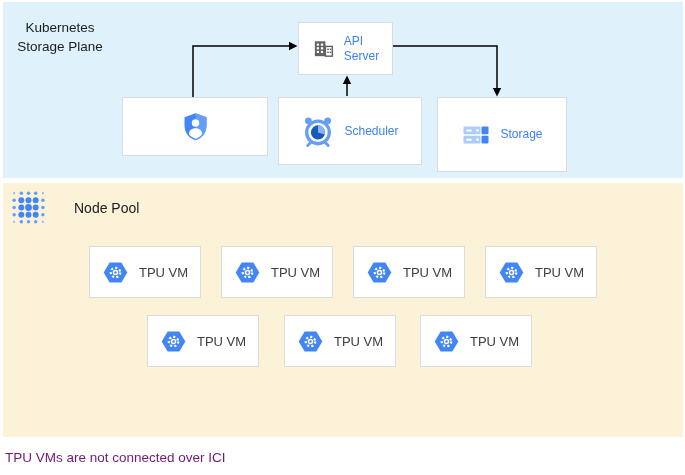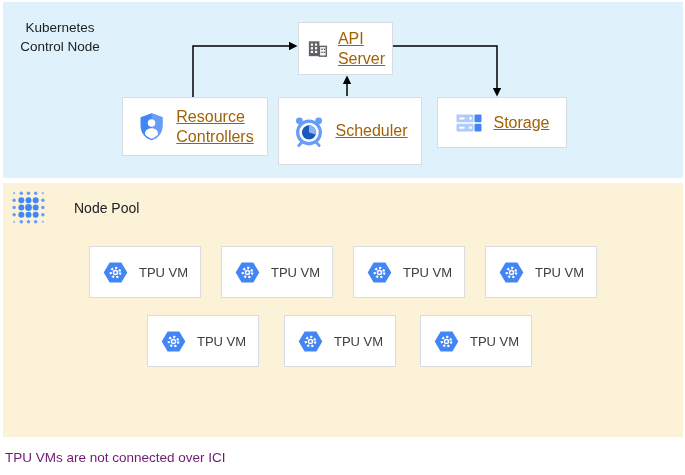--- a/index.html
+++ b/index.html
@@ -13,46 +13,46 @@
   .region-title{
     position:absolute;font-size:13.5px;line-height:1.4;color:#202124;text-align:center;
   }
   .cp-title{left:8px;top:19px;width:104px;}
   .np-header{position:absolute;left:9px;top:188px;display:flex;align-items:center;gap:26px;}
   .np-title{font-size:14px;color:#202124;}
   .node-box{
     position:absolute;background:#fff;border:1px solid #d8dce0;box-sizing:border-box;
     display:flex;align-items:center;justify-content:center;gap:9px;
   }
-  .node-label{font-size:16px;line-height:1.25;color:#a16207;text-decoration:underline;}
+  .node-label{font-size:12px;line-height:1.25;color:#3b82f6;}
   .icon{display:flex;align-items:center;justify-content:center;flex:0 0 auto;}
   .api-server{left:298px;top:22px;width:95px;height:53px;}
   .resource-controllers{left:122px;top:97px;width:146px;height:59px;}
   .scheduler{left:278px;top:97px;width:144px;height:68px;}
-  .storage{left:437px;top:97px;width:130px;height:51px;}
+  .storage{left:437px;top:97px;width:130px;height:75px;}
   .tpu-box{
     position:absolute;width:112px;height:52px;background:#fff;border:1px solid #d8dce0;
     box-sizing:border-box;display:flex;align-items:center;justify-content:center;gap:10px;
   }
   .tpu-label{font-size:13px;color:#3c4043;}
   .arrows{position:absolute;left:0;top:0;pointer-events:none;}
   .caption{position:absolute;left:5px;top:450px;font-size:13.5px;color:#701a75;}
 </style>
 </head>
 <body>
 
 <div class="canvas">
 
   <div class="region control-plane"></div>
 
   <div class="region node-pool"></div>
 
   <div class="region-title cp-title">
     <div>Kubernetes</div>
-    <div>Control Node</div>
+    <div>Storage Plane</div>
   </div>
 
   <div class="node-box api-server">
     <span class="icon">
       <svg width="23" height="23" viewBox="0 0 24 24">
         <rect x="3" y="4.5" width="11" height="15.5" fill="#5f6368"></rect>
         <rect x="5" y="6.8" width="2.3" height="2.3" fill="#fff"></rect>
           <rect x="9.3" y="6.8" width="2.3" height="2.3" fill="#fff"></rect>
         <rect x="5" y="10.6" width="2.3" height="2.3" fill="#fff"></rect>
           <rect x="9.3" y="10.6" width="2.3" height="2.3" fill="#fff"></rect>
@@ -72,24 +72,20 @@
   </div>
 
   <div class="node-box resource-controllers">
     <span class="icon">
       <svg width="31" height="31" viewBox="0 0 24 24">
         <path d="M12 1.8 L20.5 4.9 V11.2 C20.5 16.9 16.9 21.1 12 22.6 C7.1 21.1 3.5 16.9 3.5 11.2 V4.9 Z" fill="#4285F4"></path>
         <path d="M12 1.8 L20.5 4.9 V11.2 C20.5 16.9 16.9 21.1 12 22.6 Z" fill="#669DF6"></path>
         <circle cx="12" cy="9.2" r="2.9" fill="#fff"></circle>
         <path d="M12 13.4 c-3.1 0 -5 1.8 -5 4.2 v0.5 c1.4 1.6 3.1 2.7 5 3.3 c1.9 -0.6 3.6 -1.7 5 -3.3 v-0.5 c0 -2.4 -1.9 -4.2 -5 -4.2 z" fill="#fff"></path>
       </svg>
-    </span>
-    <span class="node-label">
-      <div>Resource</div>
-      <div>Controllers</div>
     </span>
   </div>
 
   <div class="node-box scheduler">
     <span class="icon">
       <svg width="34" height="34" viewBox="0 0 24 24">
         <circle cx="5.2" cy="4.8" r="2.4" fill="#669DF6"></circle>
         <circle cx="18.8" cy="4.8" r="2.4" fill="#669DF6"></circle>
         <path d="M6.8 20.2 L4.8 22.2 M17.2 20.2 L19.2 22.2" stroke="#669DF6" stroke-width="2" stroke-linecap="round"></path>
         <circle cx="12" cy="13" r="8" fill="#fff" stroke="#669DF6" stroke-width="2.3"></circle>

